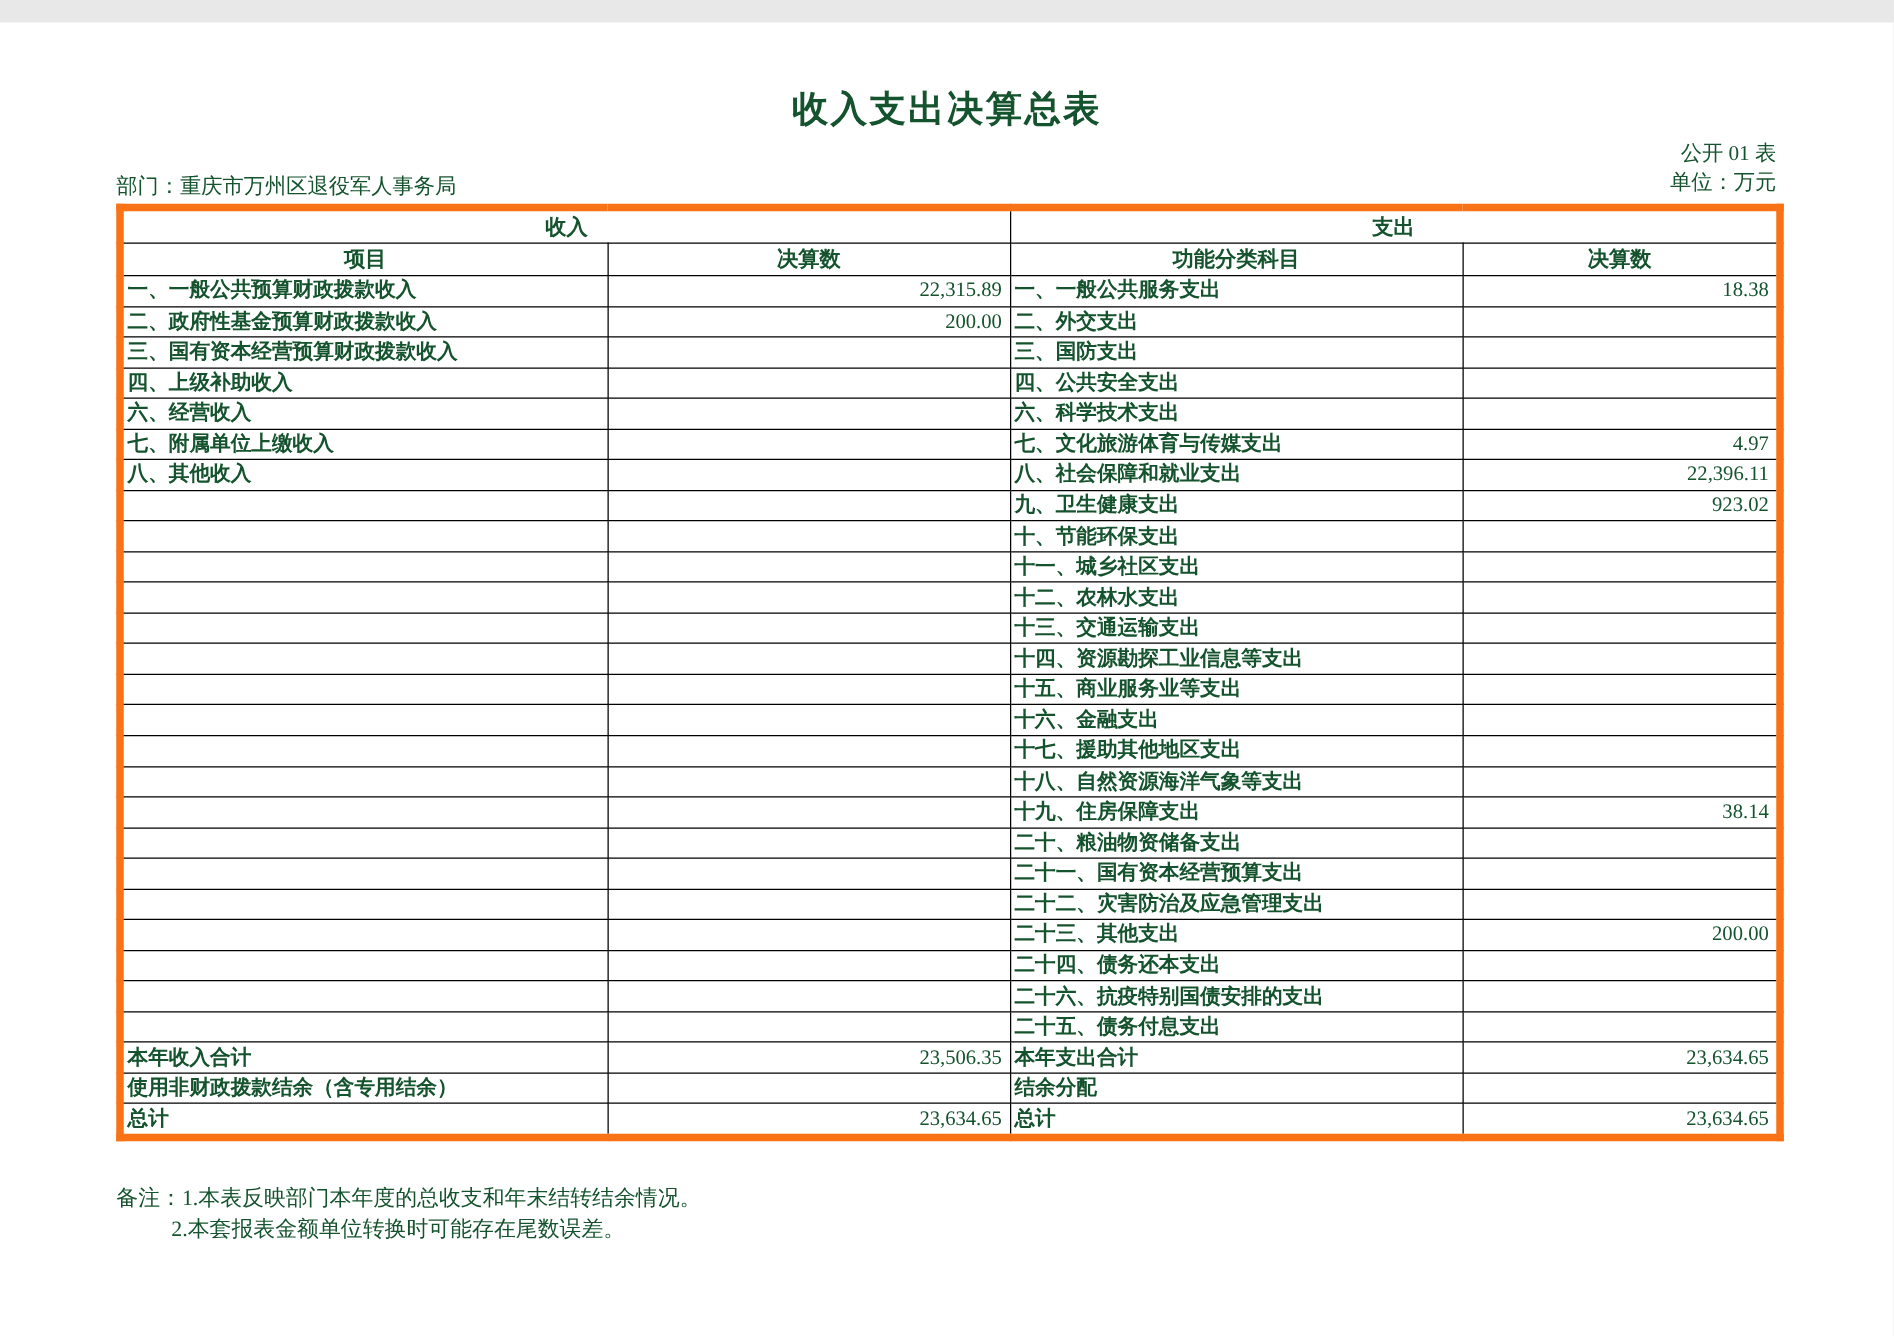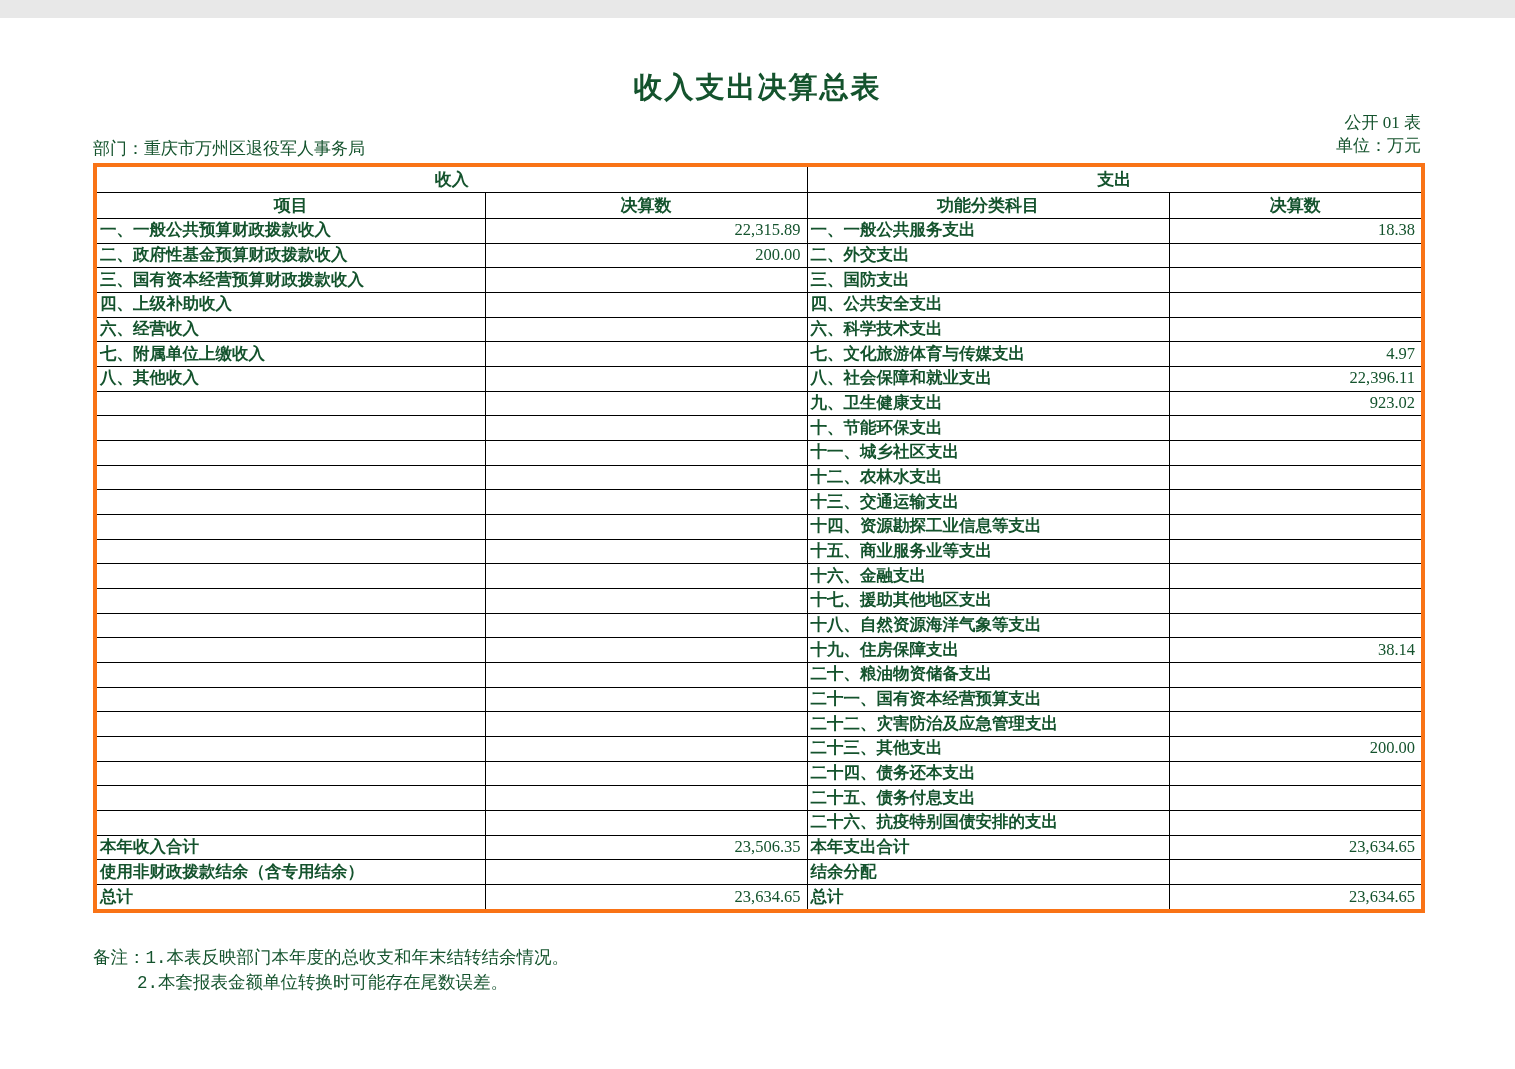--- a/index.html
+++ b/index.html
@@ -36,21 +36,21 @@
     top: 116px; right: 94px;
     font-size: 17px;
   }
   table.summary-table {
     position: absolute;
     top: 145px; left: 93px;
     width: 1328px;
     height: 750px;
     border-collapse: collapse;
     table-layout: fixed;
-    border: 4px solid #f97316;
+    border: 6px solid #f97316;
   }
   .summary-table th, .summary-table td {
     border: 1.5px solid #000;
     height: 23px;
     padding: 0 5px;
     overflow: hidden;
     white-space: nowrap;
     line-height: 1.15;
   }
   .summary-table th {
@@ -70,21 +70,20 @@
     font-size: 16.5px;
     font-weight: normal;
     text-align: right;
     padding-right: 6px;
   }
   .notes {
     position: absolute;
     top: 928px; left: 93px;
     font-size: 17.5px;
     line-height: 25px;
-    font-family: Liberation Mono, monospace;
   }
   .notes .note-line-2 { margin-left: 44px; }
   .page-number {
     position: absolute;
     top: 1076px; right: 42px;
     font-size: 16px;
     letter-spacing: 1px;
   }
 </style>
 </head>
@@ -254,27 +253,27 @@
         </tr>
         <tr>
           <td class="lbl"></td>
           <td class="num"></td>
           <td class="lbl">二十四、债务还本支出</td>
           <td class="num"></td>
         </tr>
         <tr>
           <td class="lbl"></td>
           <td class="num"></td>
+          <td class="lbl">二十六、抗疫特别国债安排的支出</td>
+          <td class="num"></td>
+        </tr>
+        <tr>
+          <td class="lbl"></td>
+          <td class="num"></td>
           <td class="lbl">二十五、债务付息支出</td>
-          <td class="num"></td>
-        </tr>
-        <tr>
-          <td class="lbl"></td>
-          <td class="num"></td>
-          <td class="lbl">二十六、抗疫特别国债安排的支出</td>
           <td class="num"></td>
         </tr>
         <tr>
           <td class="lbl center">本年收入合计</td>
           <td class="num">23,506.35</td>
           <td class="lbl center">本年支出合计</td>
           <td class="num">23,634.65</td>
         </tr>
         <tr>
           <td class="lbl">使用非财政拨款结余（含专用结余）</td>

